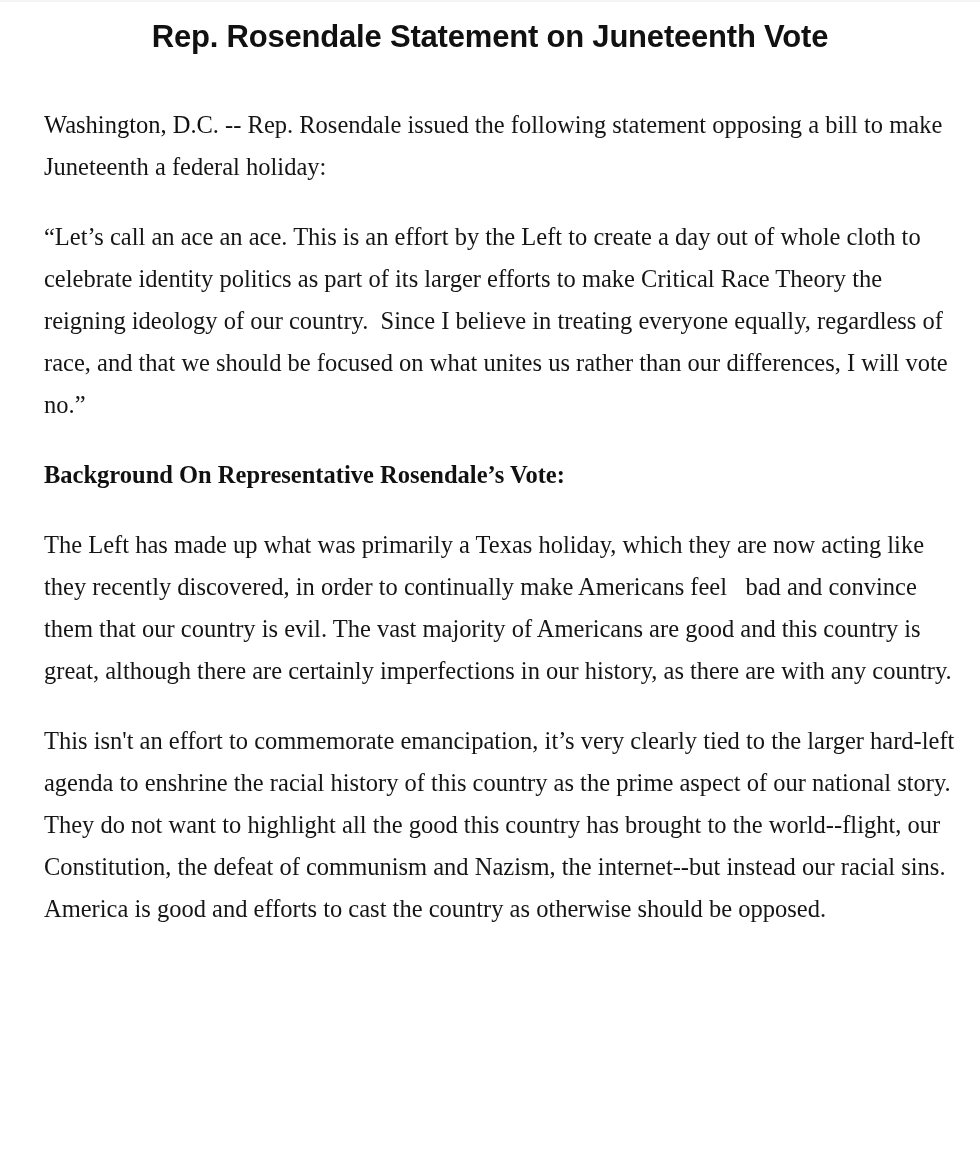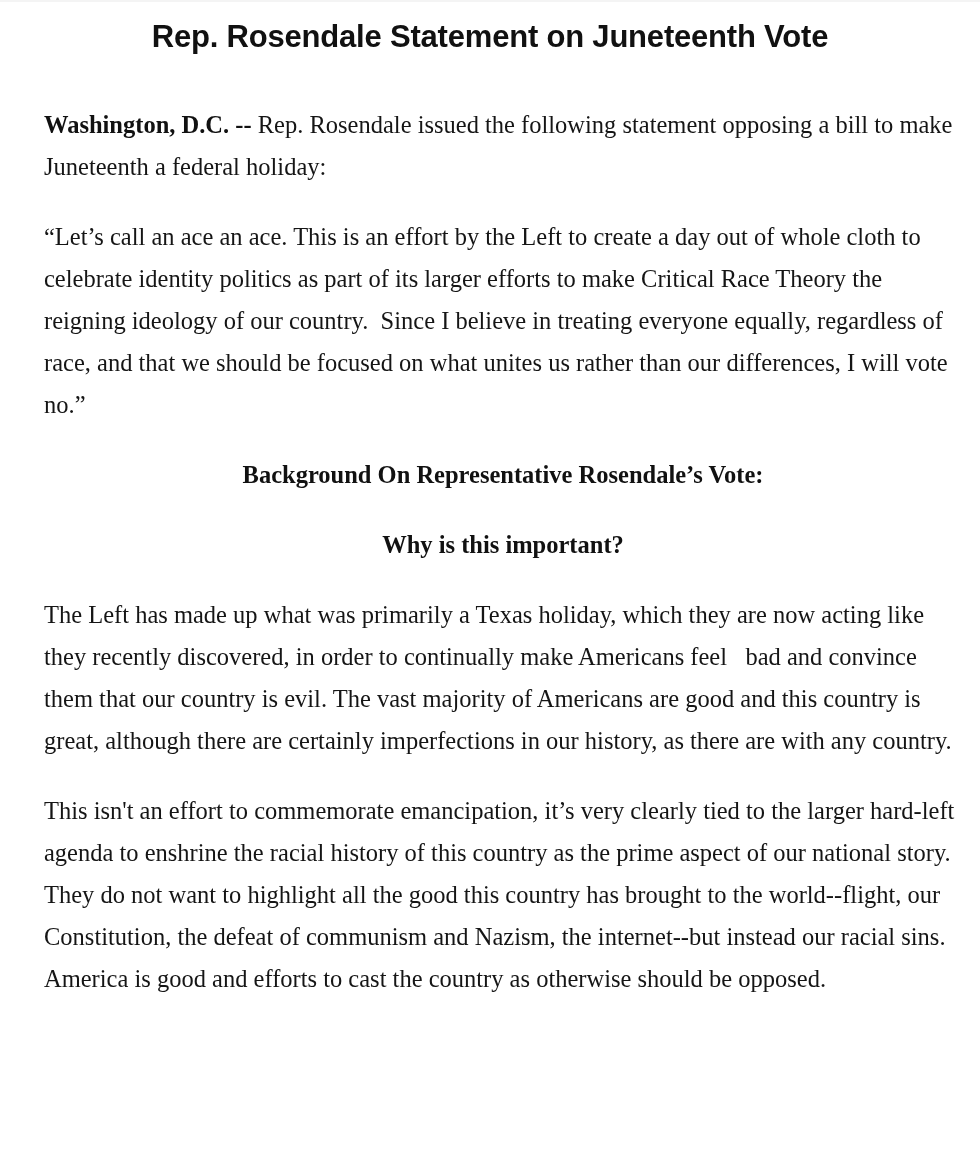--- a/index.html
+++ b/index.html
@@ -64,25 +64,24 @@
   }
 
   p.heading {
     font-family: "Liberation Serif", "DejaVu Serif", serif;
     font-size: 24.5px;
     line-height: 42px;
     font-weight: bold;
     margin: 0 0 28px 0;
     color: #111111;
     white-space: pre-wrap;
-    text-align: center;
   }
 
   .lead-bold {
-    font-weight: bold;
+    font-weight: normal;
     color: #111111;
   }
 
   .para-quote {
     max-width: 930px;
   }
 
   .para-body {
     max-width: 930px;
   }
@@ -97,21 +96,20 @@
   <h1 class="doc-title">Rep. Rosendale Statement on Juneteenth Vote</h1>
 
   <div class="body-wrap">
 
     <p class="para para-body"><span class="lead-bold">Washington, D.C. --</span><span> Rep. Rosendale issued the following statement opposing a bill to make Juneteenth a federal holiday:</span></p>
 
     <p class="para para-quote">“Let’s call an ace an ace. This is an effort by the Left to create a day out of whole cloth to celebrate identity politics as part of its larger efforts to make Critical Race Theory the reigning ideology of our country.  Since I believe in treating everyone equally, regardless of race, and that we should be focused on what unites us rather than our differences, I will vote no.”</p>
 
     <p class="heading">Background On Representative Rosendale’s Vote:</p>
 
-    <p class="heading">Why is this important?</p>
 
     <p class="para para-body">The Left has made up what was primarily a Texas holiday, which they are now acting like they recently discovered, in order to continually make Americans feel   bad and convince them that our country is evil. The vast majority of Americans are good and this country is great, although there are certainly imperfections in our history, as there are with any country.</p>
 
 
     <p class="para para-body">This isn't an effort to commemorate emancipation, it’s very clearly tied to the larger hard-left agenda to enshrine the racial history of this country as the prime aspect of our national story. They do not want to highlight all the good this country has brought to the world--flight, our Constitution, the defeat of communism and Nazism, the internet--but instead our racial sins. America is good and efforts to cast the country as otherwise should be opposed.</p>
 
   </div>
 </div>
 
 </body></html>

